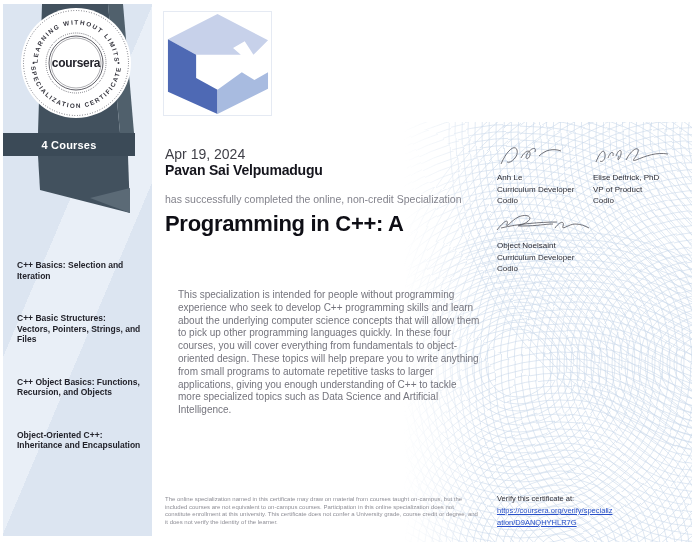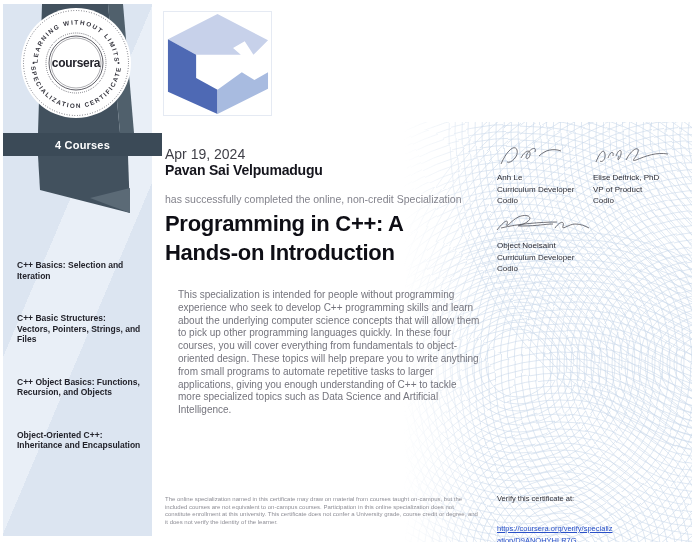--- a/index.html
+++ b/index.html
@@ -7,21 +7,21 @@
     position:relative;width:692px;height:542px;background:#fff;overflow:hidden;
     font-family:"Liberation Sans","DejaVu Sans",sans-serif;
   }
   
   .sidebar{
     position:absolute;left:3px;top:4px;width:149px;height:532px;
     background:linear-gradient(113deg,#dce5f1 40%,#e9eff7 40%,#e9eff7 60%,#dce5f1 60%);
   }
   .ribbon-svg{position:absolute;left:0;top:0;}
   .courses-bar{
-    position:absolute;left:3px;top:133px;width:159px;height:23px;
+    position:absolute;left:3px;top:133px;width:132px;height:23px;
     background:#3b4a57;color:#fff;font-size:11px;font-weight:bold;
     display:flex;align-items:center;justify-content:center;letter-spacing:.2px;
   }
   .seal-svg{position:absolute;left:17px;top:4px;}
   .course-list{position:absolute;left:17px;top:228px;width:124px;}
   .course-item{
     font-size:8.5px;font-weight:bold;color:#23232b;line-height:10.5px;
     margin-bottom:9px;
     margin-top:32px;
   }
@@ -37,21 +37,21 @@
   .statement{position:absolute;left:165px;top:193px;font-size:10.5px;color:#83838c;}
   .title{position:absolute;left:165px;top:209px;font-size:22px;line-height:29px;font-weight:bold;color:#0e0e15;letter-spacing:-.3px;}
   .description{position:absolute;left:165px;top:289px;width:303px;font-size:10px;line-height:12.8px;color:#74747d;margin-left:13px;}
   
   .sig-svg{position:absolute;}
   .sig-block{position:absolute;font-size:8px;line-height:11.5px;color:#2f2f37;}
   .sig-name{color:#2a2a32;}
   
   .disclaimer{position:absolute;left:165px;top:496px;width:313px;font-size:6px;line-height:7.7px;color:#8e8e96;}
   .verify{position:absolute;left:497px;top:494px;width:118px;}
-  .verify-label{font-size:7.5px;color:#2f2f37;margin-bottom:20px;}
+  .verify-label{font-size:7.5px;color:#2f2f37;margin-bottom:2px;}
   .verify-link{font-size:7.5px;line-height:11.5px;color:#2950c8;text-decoration:underline;word-break:break-all;display:block;}
 </style>
 </head>
 <body>
 
 <div class="cert">
 
   <svg class="guilloche" width="289" height="420" viewBox="403 122 289 420">
     <defs>
       <filter id="wob" x="-30%" y="-30%" width="160%" height="160%">
@@ -285,21 +285,20 @@
       <polygon points="4,28 4,82 55,105 55,80 33,68 33,44" fill="#4e69b4"></polygon>
       <polygon points="55,105 107,79 107,62 93,70 80,62 55,80" fill="#a8bbe0"></polygon>
     </svg>
   </div>
 
   <div class="date">Apr 19, 2024</div>
   <div class="recipient">Pavan Sai Velpumadugu</div>
   <div class="statement">has successfully completed the online, non-credit Specialization</div>
   <div class="title">
     <div>Programming in C++: A</div>
-    <div>Hands-on Introduction</div>
   </div>
   <div class="description">This specialization is intended for people without programming experience who seek to develop C++ programming skills and learn about the underlying computer science concepts that will allow them to pick up other programming languages quickly. In these four courses, you will cover everything from fundamentals to object-oriented design. These topics will help prepare you to write anything from small programs to automate repetitive tasks to larger applications, giving you enough understanding of C++ to tackle more specialized topics such as Data Science and Artificial Intelligence.</div>
 
   <svg class="sig-svg" style="left:495px;top:142px;" width="72" height="28" viewBox="0 0 72 28">
     <path d="M6,22 C12,8 20,2 22,8 C24,14 16,22 12,20 M26,16 C30,8 36,7 35,13 C34,18 29,18 32,12 C36,6 42,4 40,10 M44,14 C50,8 58,6 66,9" fill="none" stroke="#4a4a52" stroke-width="0.9" opacity="0.85"></path>
   </svg>
   <svg class="sig-svg" style="left:592px;top:142px;" width="80" height="28" viewBox="0 0 80 28">
     <path d="M4,20 C8,10 12,6 13,12 C14,17 10,21 8,19 M16,16 C18,10 22,8 21,14 M24,14 C26,8 30,6 29,12 C28,18 24,20 27,14 M34,18 C40,6 48,4 46,10 C44,16 38,20 44,18 C54,14 64,10 76,12" fill="none" stroke="#4a4a52" stroke-width="0.9" opacity="0.85"></path>
   </svg>
   <svg class="sig-svg" style="left:493px;top:210px;" width="100" height="28" viewBox="0 0 100 28">

